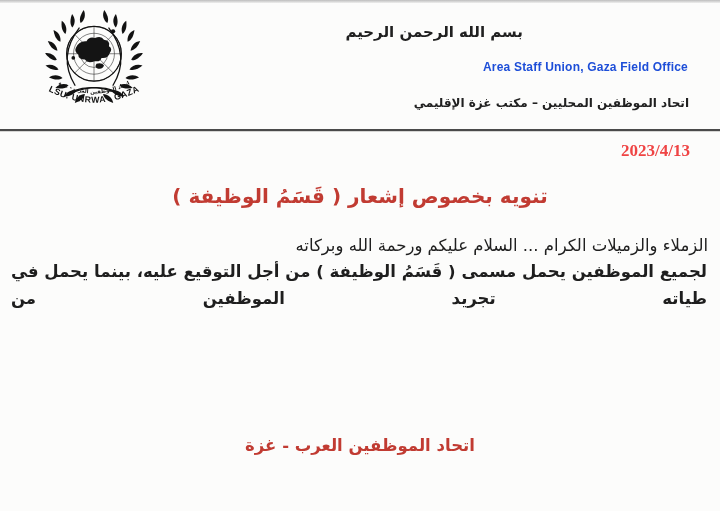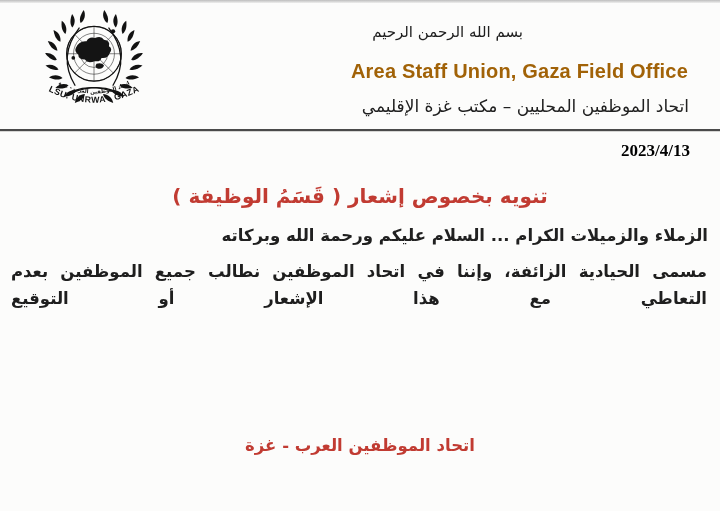--- a/index.html
+++ b/index.html
@@ -9,47 +9,47 @@
     font-family:"DejaVu Sans",sans-serif;
     color:#202020;
   }
   .photo-top-edge{
     position:absolute;top:0;left:0;right:0;height:3px;
     background:linear-gradient(#bdbdbd,#efefee);
   }
   .logo{position:absolute;left:36px;top:5px;width:116px;height:124px;}
   .bismillah{
     position:absolute;top:23px;right:197px;white-space:nowrap;
-    font-size:15px;font-weight:normal;direction:rtl;
+    font-size:15px;font-weight:bold;direction:rtl;
   }
   .org-en{
     position:absolute;top:60px;right:32px;white-space:nowrap;
     font-family:"Liberation Sans","DejaVu Sans",sans-serif;
-    font-size:20px;font-weight:bold;letter-spacing:.2px;color:#a16207;
+    font-size:12px;font-weight:bold;letter-spacing:.2px;color:#1d4ed8;
   }
   .org-ar{
     position:absolute;top:96px;right:31px;white-space:nowrap;
-    font-size:17px;font-weight:normal;direction:rtl;
+    font-size:12px;font-weight:bold;direction:rtl;
   }
   .divider{
     position:absolute;top:129px;left:0;right:0;height:2px;
     background:#4a4a4a;border-bottom:1px solid #d6d6d4;
   }
   .date{
     position:absolute;top:141px;right:30px;white-space:nowrap;
     font-family:"Liberation Serif","DejaVu Serif",serif;
-    font-size:17px;font-weight:bold;color:#000000;
+    font-size:17px;font-weight:bold;color:#ef4444;
   }
   .doc-title{
     position:absolute;top:184px;left:0;right:0;text-align:center;
     font-size:20px;font-weight:bold;direction:rtl;
   }
   .greeting{
-    position:absolute;top:226px;right:12px;white-space:nowrap;
-    font-size:16.5px;font-weight:bold;direction:rtl;
+    position:absolute;top:236px;right:12px;white-space:nowrap;
+    font-size:16.5px;font-weight:normal;direction:rtl;
   }
   .body-text{
     position:absolute;top:258px;left:11px;right:13px;
     font-size:16.5px;font-weight:bold;direction:rtl;line-height:27px;
     color:#1e1e1e;
   }
   .body-line{text-align:justify;text-align-last:justify;}
   .body-line.last{text-align:right;text-align-last:right;}
   .doc-footer{
     position:absolute;top:436px;left:0;right:0;text-align:center;
@@ -131,16 +131,16 @@
 
 <div class="divider"></div>
 
 <div class="date">2023/4/13</div>
 
 <div class="doc-title" style="color: rgb(193, 59, 50);">تنويه بخصوص إشعار ( قَسَمُ الوظيفة )</div>
 
 <div class="greeting">الزملاء والزميلات الكرام ... السلام عليكم ورحمة الله وبركاته</div>
 
 <div class="body-text">
-  <div class="body-line">مسمى الحيادية الزائفة، وإننا في اتحاد الموظفين نطالب جميع الموظفين بعدم التعاطي مع هذا الإشعار أو التوقيع</div>
+  <div class="body-line">لجميع الموظفين يحمل مسمى ( قَسَمُ الوظيفة ) من أجل التوقيع عليه، بينما يحمل في طياته تجريد الموظفين من</div>
 </div>
 
 <div class="doc-footer" style="color: rgb(193, 59, 50);">اتحاد الموظفين العرب - غزة</div>
 
 </body></html>

